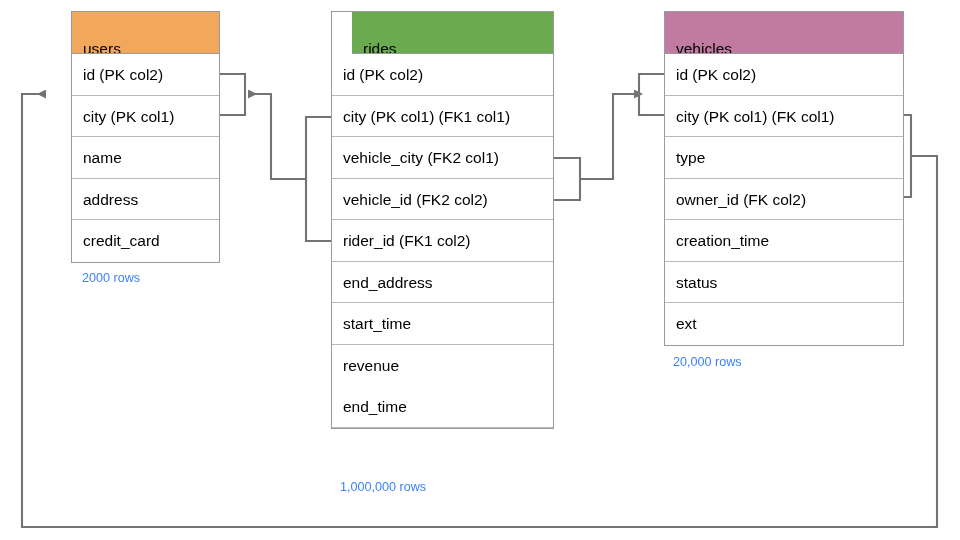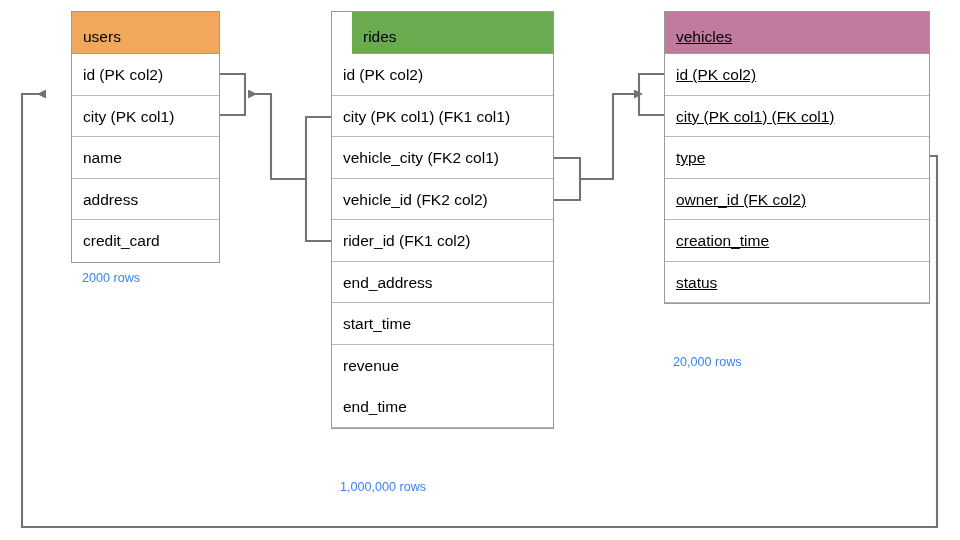--- a/index.html
+++ b/index.html
@@ -27,21 +27,21 @@
     position: absolute;
     box-sizing: border-box;
     border: 1px solid #9a9a9a;
     background: #ffffff;
     z-index: 3;
   }
   .entity-header {
     box-sizing: border-box;
     height: 42px;
     line-height: 42px;
-    padding: 4px 0 0 11px;
+    padding: 16px 0 0 11px;
     font-size: 15.5px;
     color: #000000;
     border-bottom: 1px solid #9a9a9a;
     white-space: nowrap;
     overflow: hidden;
   }
   .field {
     box-sizing: border-box;
     height: 41.5px;
     line-height: 41.5px;
@@ -126,24 +126,25 @@
     <div class="field">vehicle_city (FK2 col1)</div>
     <div class="field">vehicle_id (FK2 col2)</div>
     <div class="field">rider_id (FK1 col2)</div>
     <div class="field">end_address</div>
     <div class="field">start_time</div>
     <div class="field last">revenue</div>
     <div class="field">end_time</div>
   </div>
   <div class="rowcount" style="left:340px; top:480px;">1,000,000 rows</div>
 
-  <div class="entity" style="left:664px; top:11px; width:266px;text-decoration:underline;">
+  <div class="entity" style="left:664px; top:11px; width:240px;">
     <div class="entity-header" style="background:#c27ba0;">vehicles</div>
     <div class="field">id (PK col2)</div>
     <div class="field">city (PK col1) (FK col1)</div>
     <div class="field">type</div>
     <div class="field">owner_id (FK col2)</div>
     <div class="field">creation_time</div>
     <div class="field">status</div>
+    <div class="field last">ext</div>
   </div>
   <div class="rowcount" style="left:673px; top:355px;">20,000 rows</div>
 
 </div>
 
 </body></html>

